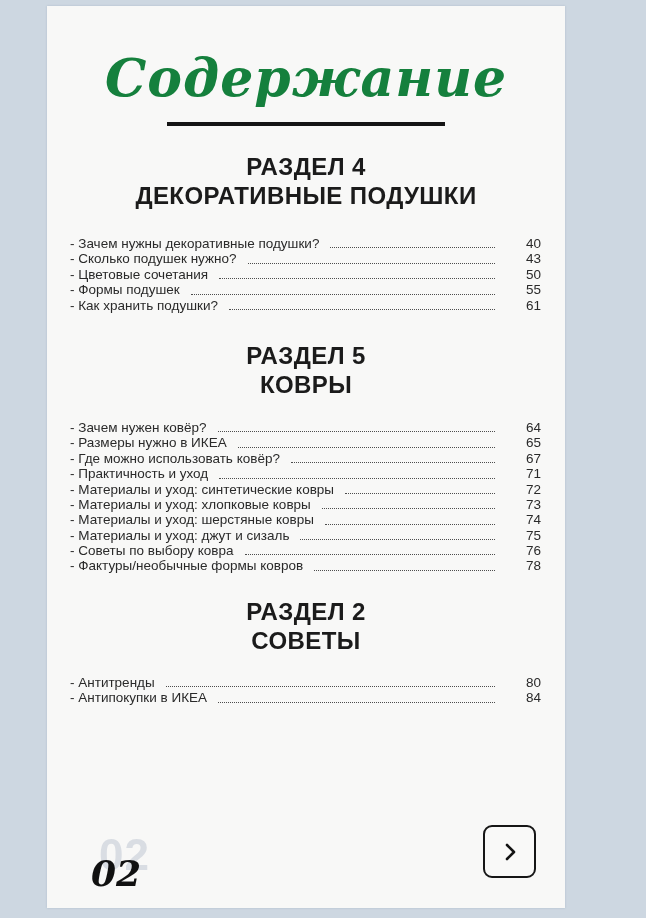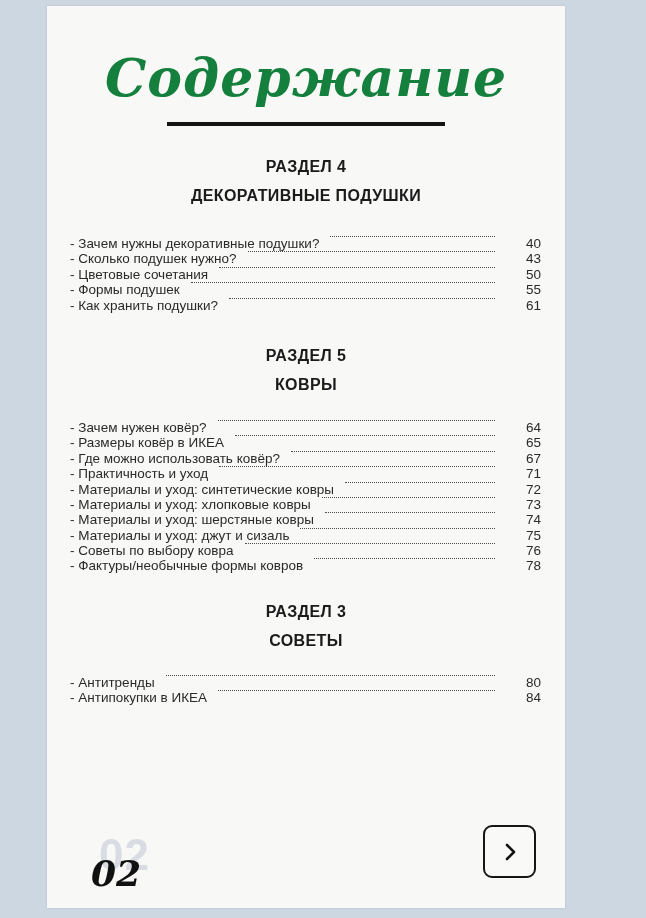--- a/index.html
+++ b/index.html
@@ -41,38 +41,38 @@
   .title-underline {
     width: 278px;
     height: 4px;
     background: #151515;
     margin: 2px auto 0 auto;
   }
   
   .section-heading {
     text-align: center;
     font-weight: bold;
-    font-size: 16px;
+    font-size: 24px;
     line-height: 29px;
     letter-spacing: 0.4px;
     color: #1b1b1b;
   }
   .mt-s4 { margin-top: 26px; }
   .mt-s5 { margin-top: 28px; }
   .mt-s6 { margin-top: 23px; }
   
   .toc-list {
     padding: 0 24px 0 23px;
   }
   .mt-l4 { margin-top: 26px; }
   .mt-l5 { margin-top: 21px; }
   .mt-l6 { margin-top: 20px; }
   .toc-row {
     display: flex;
-    align-items: flex-start;
+    align-items: flex-end;
     height: 15.4px;
     font-size: 13.5px;
     line-height: 15.4px;
     color: #2a2a2a;
     gap: 8px;
   }
   .toc-label {
     white-space: nowrap;
     flex: 0 0 auto;
   }
@@ -178,21 +178,21 @@
     <div>РАЗДЕЛ 5</div>
     <div>КОВРЫ</div>
   </div>
   <div class="toc-list mt-l5">
     <div class="toc-row">
       <span class="toc-label">- Зачем нужен ковёр?</span>
       <span class="toc-leader"></span>
       <span class="toc-page">64</span>
     </div>
     <div class="toc-row">
-      <span class="toc-label">- Размеры ковёр в ИКЕА</span>
+      <span class="toc-label">- Размеры нужно в ИКЕА</span>
       <span class="toc-leader"></span>
       <span class="toc-page">65</span>
     </div>
     <div class="toc-row">
       <span class="toc-label">- Где можно использовать ковёр?</span>
       <span class="toc-leader"></span>
       <span class="toc-page">67</span>
     </div>
     <div class="toc-row">
       <span class="toc-label">- Практичность и уход</span>
@@ -225,21 +225,21 @@
       <span class="toc-page">76</span>
     </div>
     <div class="toc-row">
       <span class="toc-label">- Фактуры/необычные формы ковров</span>
       <span class="toc-leader"></span>
       <span class="toc-page">78</span>
     </div>
   </div>
 
   <div class="section-heading mt-s6">
-    <div>РАЗДЕЛ 3</div>
+    <div>РАЗДЕЛ 2</div>
     <div>СОВЕТЫ</div>
   </div>
   <div class="toc-list mt-l6">
     <div class="toc-row">
       <span class="toc-label">- Антитренды</span>
       <span class="toc-leader"></span>
       <span class="toc-page">80</span>
     </div>
     <div class="toc-row">
       <span class="toc-label">- Антипокупки в ИКЕА</span>

